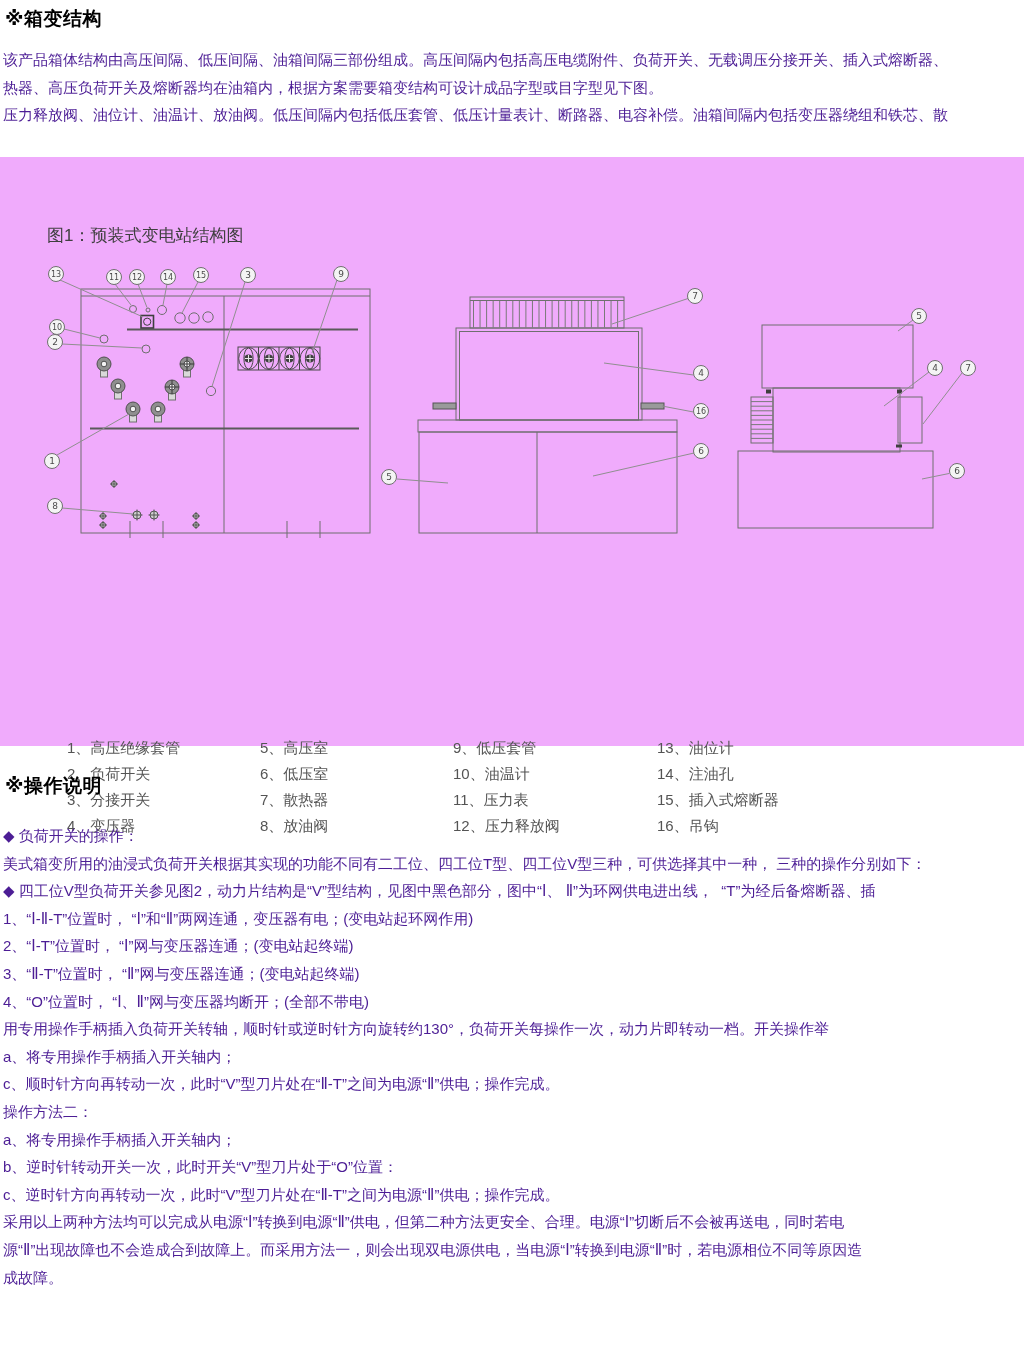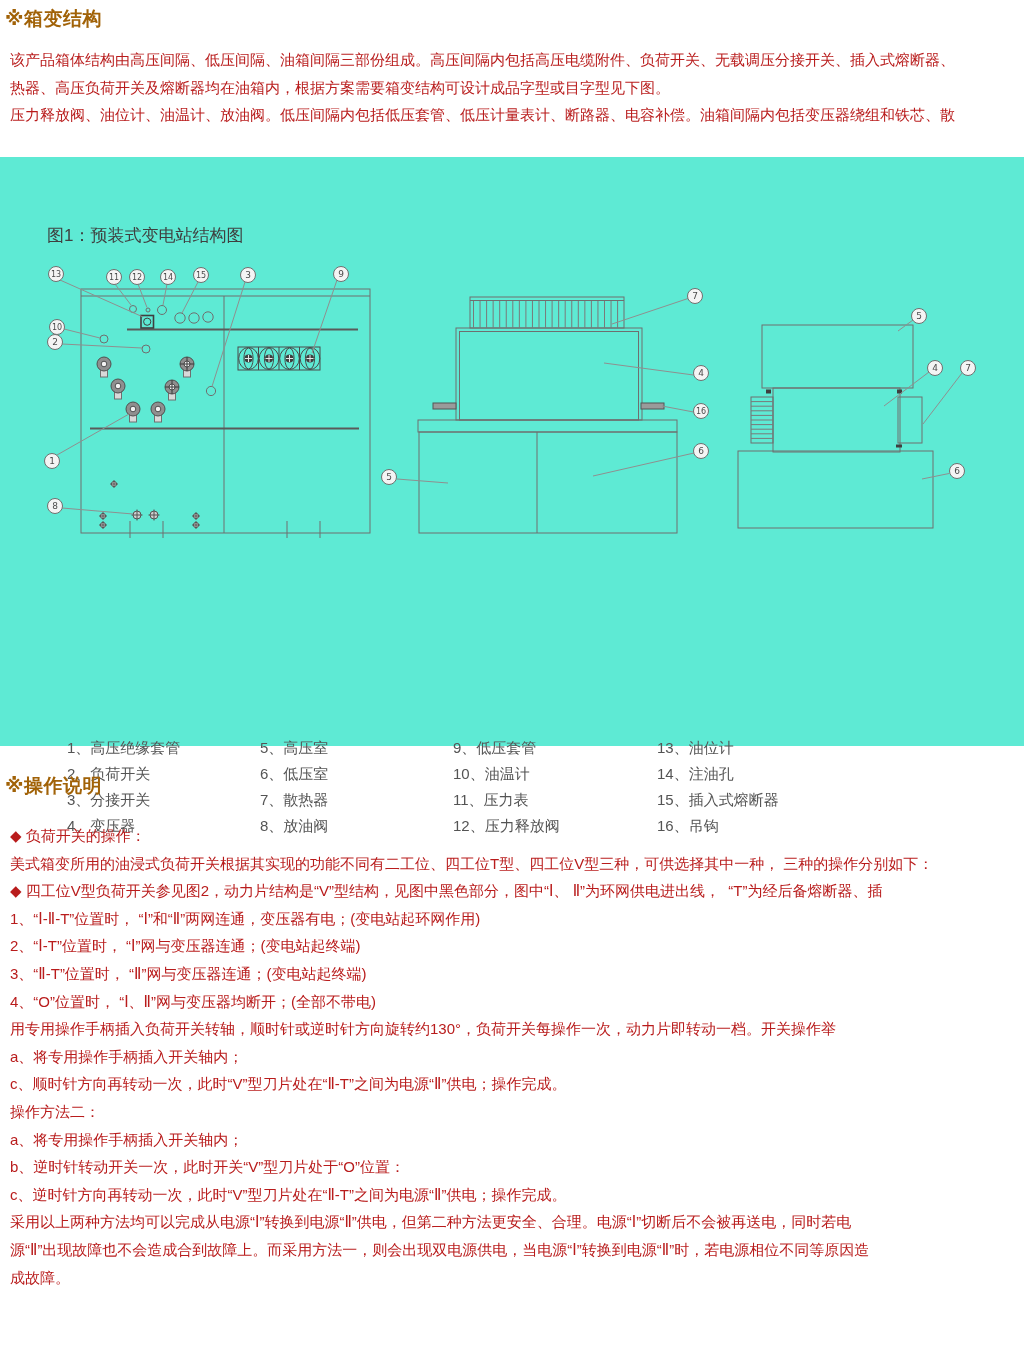--- a/index.html
+++ b/index.html
@@ -1,27 +1,27 @@
 <!DOCTYPE html>
 <html><head>
 <meta charset="utf-8">
 <style>
   html,body{margin:0;padding:0;background:#fff;}
   .page{position:relative;width:1024px;height:1363px;background:#ffffff;overflow:hidden;
         font-family:"Liberation Sans","DejaVu Sans",sans-serif;}
-  .sec-title{position:absolute;left:5px;font-size:19px;font-weight:700;color:#a16207;letter-spacing:.5px;}
+  .sec-title{position:absolute;left:5px;font-size:19px;font-weight:700;color:#000000;letter-spacing:.5px;}
   #title1{top:6px;}
   #title2{top:773px;}
-  .para{position:absolute;left:10px;font-size:15px;color:#b91c1c;}
+  .para{position:absolute;left:3px;font-size:15px;color:#4c1d95;}
   #p1{top:46px;}
   #p1 .line{line-height:27.5px;}
   #p2{top:822px;}
   #p2 .line{line-height:27.6px;}
   .line{white-space:pre-wrap;}
-  .figure-panel{position:absolute;left:0;top:157px;width:1024px;height:589px;background:#5eead4;}
+  .figure-panel{position:absolute;left:0;top:157px;width:1024px;height:589px;background:#f0abfc;}
   .figure-title{position:absolute;left:47px;top:67px;font-size:17px;color:#3f3f3f;}
   .diagram{position:absolute;left:0;top:101px;}
   .legend{position:absolute;left:67px;top:578px;display:flex;font-size:15px;color:#545454;}
   .legend-col{line-height:26px;}
   .legend-col.c0{width:193px;}
   .legend-col.c1{width:193px;}
   .legend-col.c2{width:204px;}
 </style>
 </head>
 <body>

